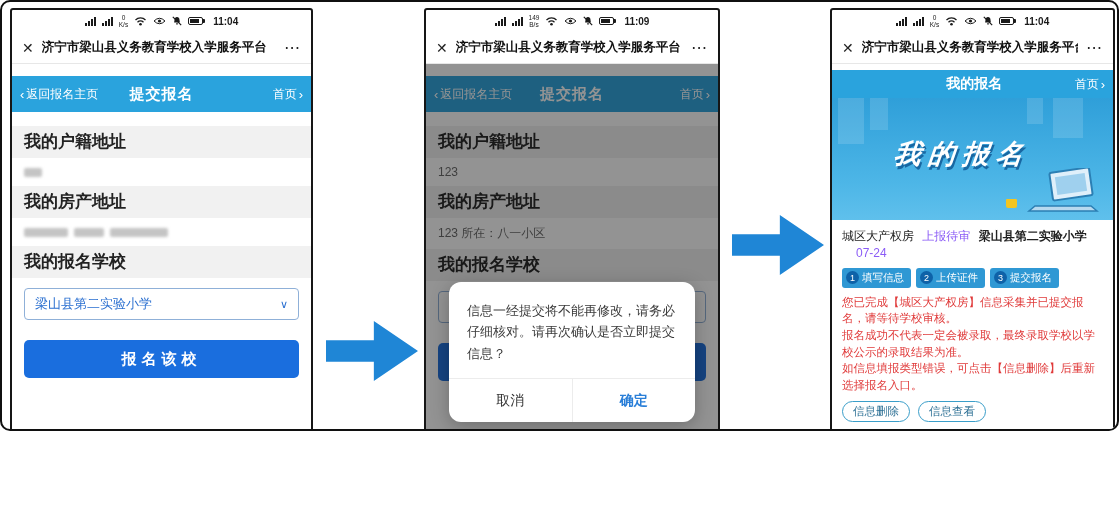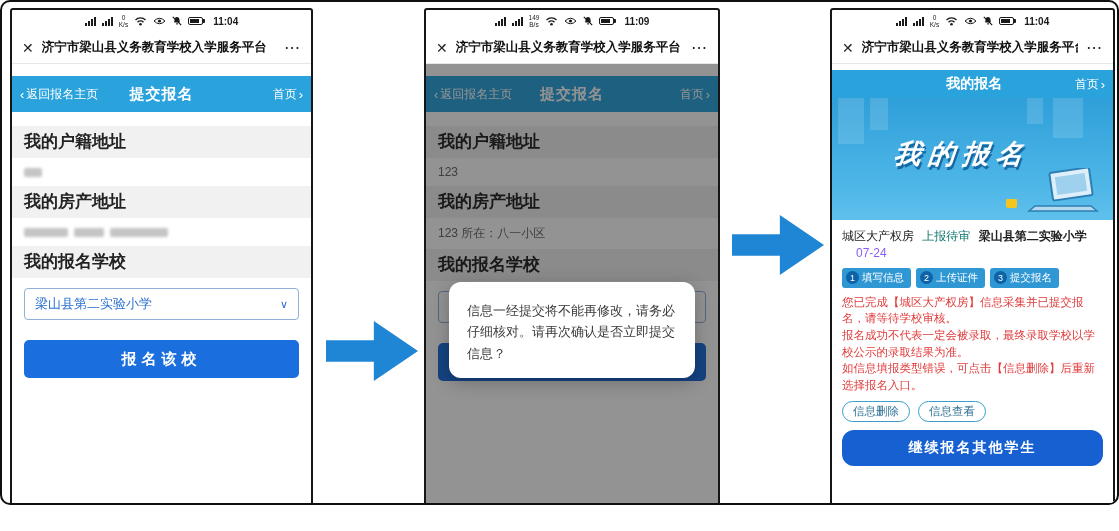--- a/index.html
+++ b/index.html
@@ -1,17 +1,17 @@
 <!DOCTYPE html>
 <html><head>
 <meta charset="utf-8">
 <style>
   * { margin:0; padding:0; box-sizing:border-box; }
   html,body { background:#ffffff; font-family:"Liberation Sans","DejaVu Sans",sans-serif; }
-  .canvas { position:relative; width:1119px; height:505px; background:#fff;
+  .canvas { position:relative; width:1119px; height:431px; background:#fff;
             border:2px solid #101010; border-radius:10px; overflow:hidden; }
 
   
   .phone { position:absolute; top:6px; height:519px; background:#fff;
            border:2px solid #161616; border-radius:3px; overflow:hidden;
            display:flex; flex-direction:column; }
   #phone1 { left:8px;   width:303px; }
   #phone2 { left:422px; width:296px; }
   #phone3 { left:828px; width:285px; }
 
@@ -89,21 +89,21 @@
   .banner-mug { position:absolute; right:96px; bottom:12px; width:11px; height:9px;
                 background:#f4cココ20; background:#f4c520; border-radius:1px 1px 2px 2px; }
 
   .s3-content { display:flex; gap:8px; padding:8px 10px 0; }
   .s3-left { width:62px; flex-shrink:0; text-align:center; }
   .avatar { width:58px; height:58px; border-radius:4px; overflow:hidden; background:#eaf3fb; }
   .s3-name { font-size:12px; color:#222; margin-top:24px; }
   .s3-right { flex:1; min-width:0; }
   .record { font-size:12px; line-height:1.45; color:#222; }
   .rec-type { font-weight:normal; }
-  .rec-status { color:#0f766e; margin:0 5px; }
+  .rec-status { color:#8b5cf6; margin:0 5px; }
   .rec-school { font-weight:bold; }
   .rec-date { margin-left:14px; color:#8b5cf6; }
   .steps { display:flex; gap:5px; margin-top:5px; }
   .step { background:#2f98d4; color:#fff; font-size:10.5px; padding:3px 7px 3px 4px;
           border-radius:3px; display:flex; align-items:center; gap:3px; white-space:nowrap; }
   .step-num { width:13px; height:13px; border-radius:50%; background:#0e62a8; color:#fff;
               display:flex; align-items:center; justify-content:center; font-size:9px; flex-shrink:0; }
   .notice { margin-top:6px; font-size:11.5px; color:#e03a3a; line-height:1.45; }
   .pills { display:flex; gap:8px; margin-top:7px; }
   .pill { border:1px solid #3a9ec9; color:#2b6f94; font-size:11.5px; padding:2px 10px;
@@ -290,20 +290,24 @@
         <span>梁山县第二实验小学</span>
         <span class="sel-chev">∨</span>
       </div>
 
       <div class="primarybtn">报名该校</div>
 
       <div class="dim"></div>
 
       <div class="modal">
         <div class="modal-msg">信息一经提交将不能再修改，请务必仔细核对。请再次确认是否立即提交信息？</div>
+        <div class="modal-btns">
+          <div class="modal-btn modal-cancel">取消</div>
+          <div class="modal-btn modal-confirm">确定</div>
+        </div>
       </div>
     </div>
   </div>
 
   <div class="phone" id="phone3">
     <div class="statusbar">
       <svg width="11" height="10">
           <g fill="#1a1a1a">
             <rect x="0" y="7" width="2" height="3"></rect>
             <rect x="3" y="5" width="2" height="5"></rect>

